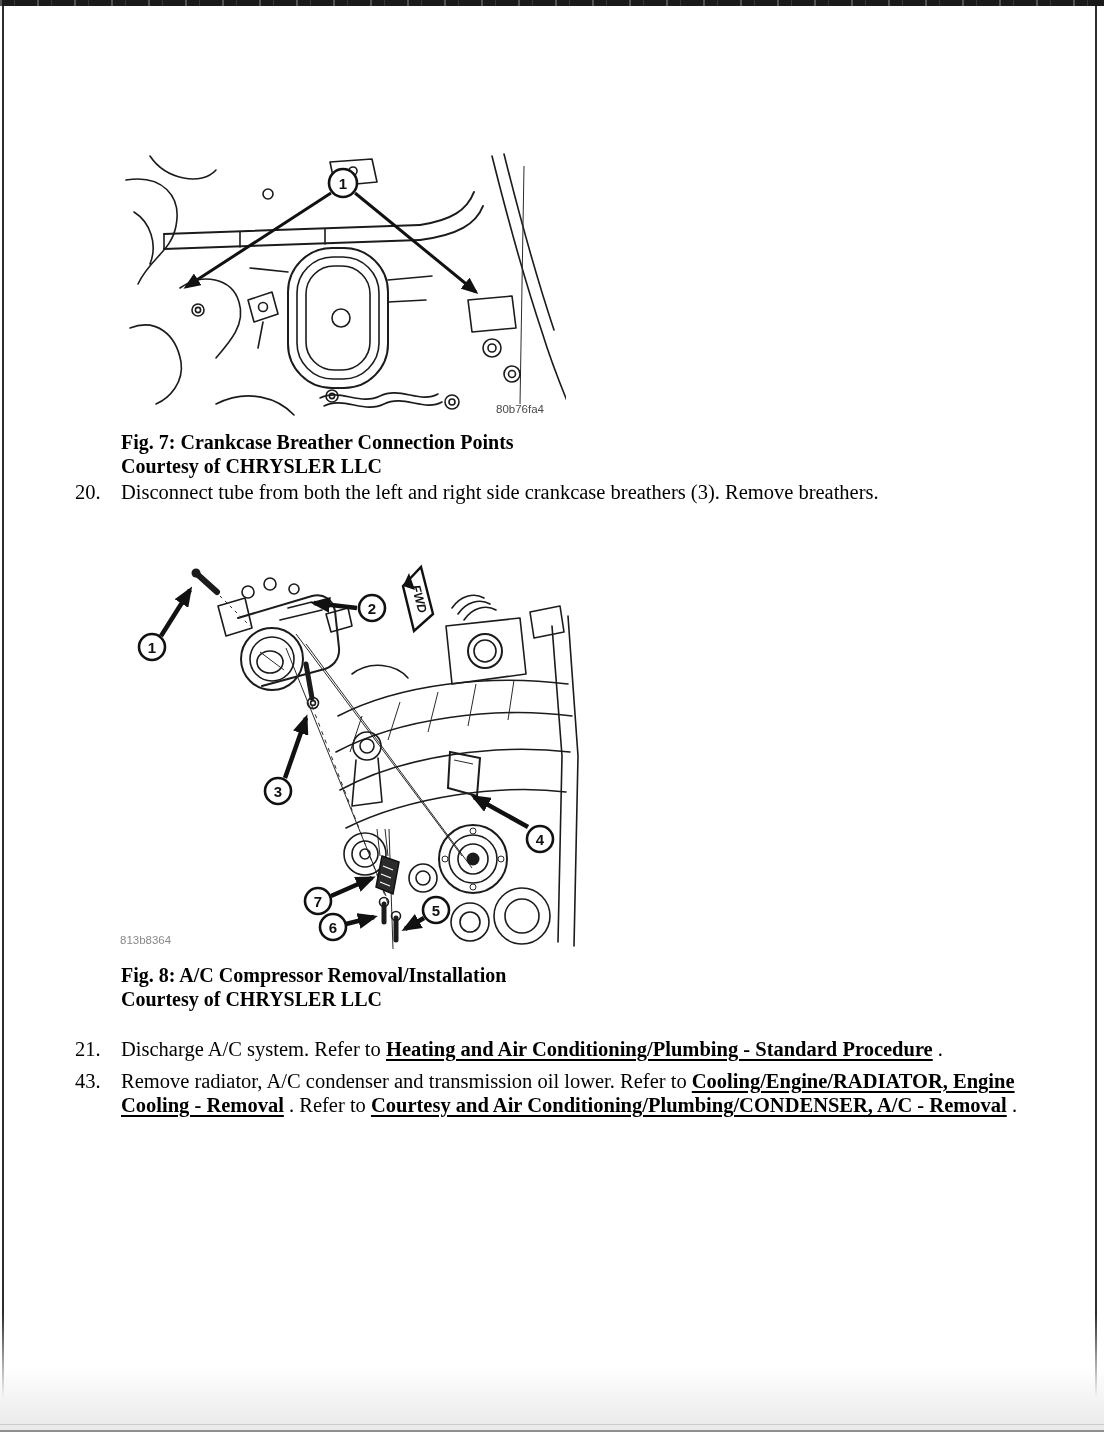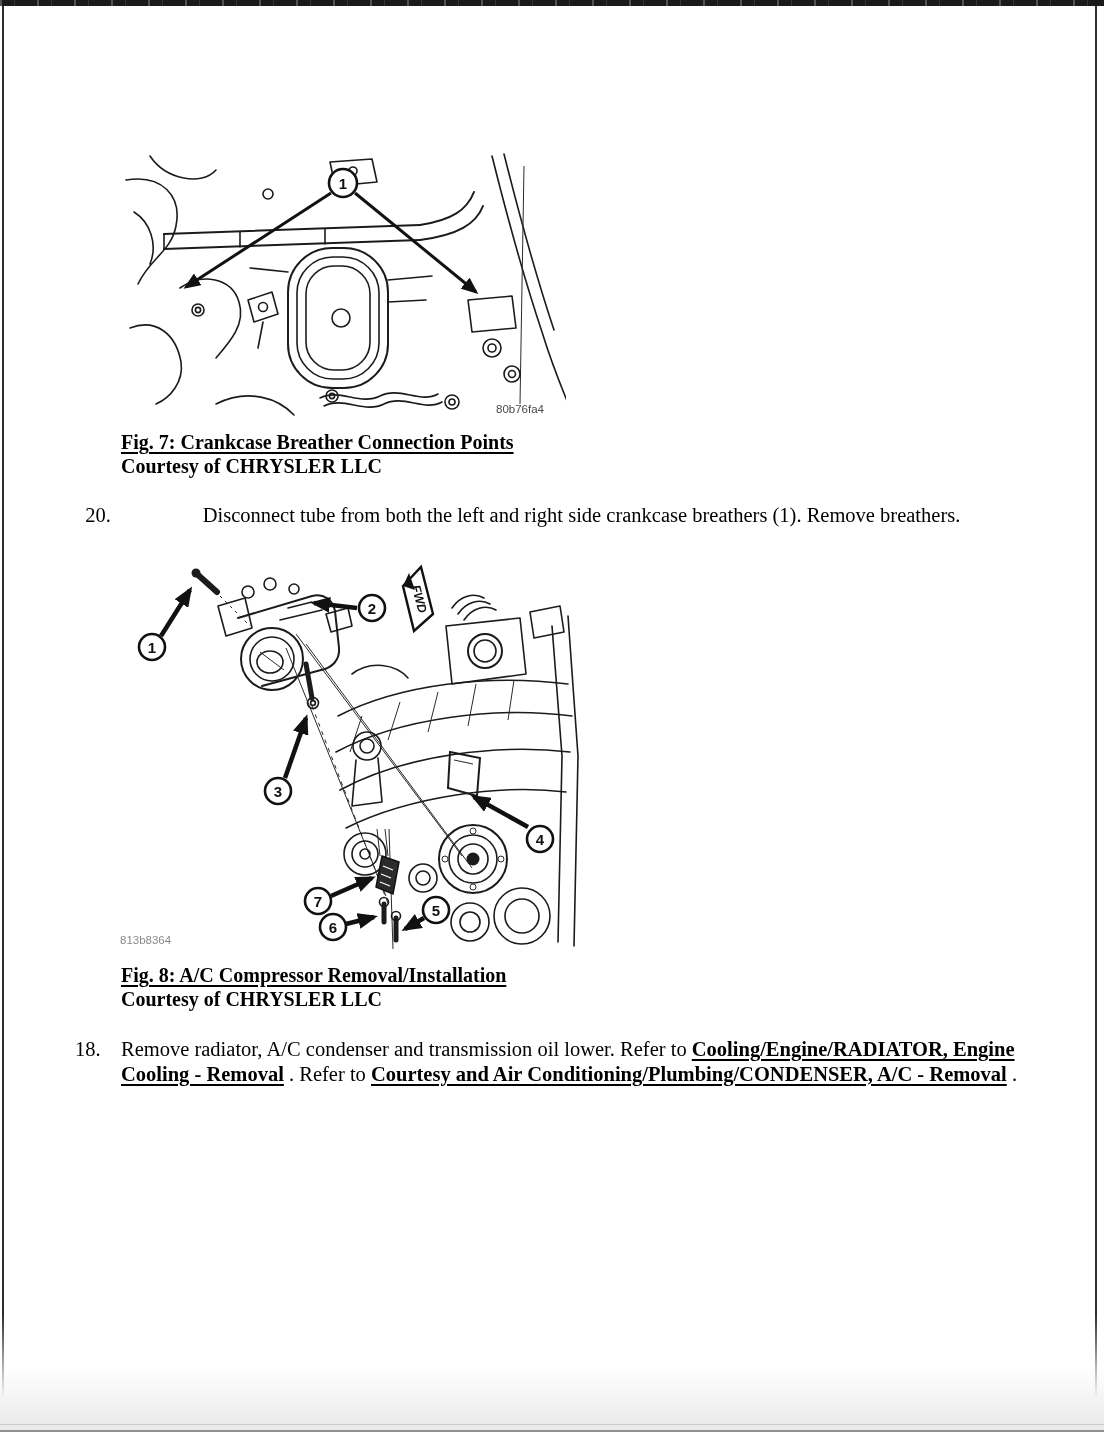--- a/index.html
+++ b/index.html
@@ -22,29 +22,29 @@
     background:#eaeaea;border-top:1px solid #cccccc;box-sizing:border-box;
     border-bottom:2px solid #8f8f8f;}
 
   .figure{position:absolute;}
   #fig7{left:120px;top:152px;}
   #fig8{left:100px;top:556px;}
 
   .fig-caption{position:absolute;left:121px;font-weight:bold;font-size:20px;line-height:24px;}
   #fig7-caption{top:430px;}
   #fig8-caption{top:963px;}
-  .fig-caption .title{text-decoration:underline;text-decoration-thickness:2px;text-underline-offset:3px;text-align:center;}
+  .fig-caption .title{text-decoration-thickness:2px;text-underline-offset:3px;text-align:center;}
 
   .step{display:flex;font-size:20.5px;line-height:24.5px;margin:0 0 7px 0;}
   .step-num{flex:0 0 46px;}
   .step-body{flex:1;}
   .ref-link{font-weight:bold;text-decoration:underline;text-decoration-thickness:2px;
             text-underline-offset:2.5px;cursor:pointer;}
 
-  #step20-block{position:absolute;left:75px;top:503px;width:967px;text-align:center;}
+  #step20-block{position:absolute;left:75px;top:480px;width:967px;}
   #steps-block{position:absolute;left:75px;top:1037px;width:967px;}
 
   svg .ln{stroke:#1b1b1b;fill:none;stroke-width:1.6;stroke-linecap:round;stroke-linejoin:round;}
   svg .ln2{stroke:#1b1b1b;fill:none;stroke-width:2;stroke-linecap:round;}
   svg .thin{stroke:#2a2a2a;fill:none;stroke-width:1;}
   svg .co-circle{fill:#fff;stroke:#111;stroke-width:2.6;}
   svg .co-num{font-family:"Liberation Sans",sans-serif;font-size:15px;font-weight:bold;fill:#111;text-anchor:middle;}
   svg .fig-code{font-family:"Liberation Sans",sans-serif;font-size:11.5px;}
   svg .arrow-shaft{stroke:#111;stroke-width:3;}
   svg .arrow-shaft-b{stroke:#111;stroke-width:4.5;}
@@ -120,21 +120,21 @@
 </svg>
 
 <div id="fig7-caption" class="fig-caption">
   <div class="title">Fig. 7: Crankcase Breather Connection Points</div>
   <div class="credit">Courtesy of CHRYSLER LLC</div>
 </div>
 
 <div id="step20-block">
   <div class="step">
     <span class="step-num">20.</span>
-    <span class="step-body"><span class="plain-text">Disconnect tube from both the left and right side crankcase breathers (1). Remove breathers.</span></span>
+    <span class="step-body"><span class="plain-text">Disconnect tube from both the left and right side crankcase breathers (3). Remove breathers.</span></span>
   </div>
 </div>
 
 <svg id="fig8" class="figure" width="480" height="394" viewBox="0 0 480 394">
   <g>
 
     <path class="ln2" d="M138,62 L212,40 C224,37 233,44 235,55 L239,92 C240,104 232,112 221,114 L162,130"></path>
     <circle class="ln2" cx="172" cy="103" r="31"></circle>
     <circle class="ln" cx="172" cy="103" r="22"></circle>
     <ellipse class="ln" cx="170" cy="106" rx="13" ry="11"></ellipse>
@@ -254,19 +254,23 @@
   <text class="fig-code" x="20" y="388" fill="#8a8a8a">813b8364</text>
 </svg>
 
 <div id="fig8-caption" class="fig-caption">
   <div class="title">Fig. 8: A/C Compressor Removal/Installation</div>
   <div class="credit">Courtesy of CHRYSLER LLC</div>
 </div>
 
 <div id="steps-block">
   <div class="step">
-    <span class="step-num">18.</span>
+    <span class="step-num">21.</span>
+    <span class="step-body"><span class="plain-text">Discharge A/C system. Refer to </span><span class="ref-link">Heating and Air Conditioning/Plumbing - Standard Procedure</span><span class="plain-text"> .</span></span>
+  </div>
+  <div class="step">
+    <span class="step-num">43.</span>
     <span class="step-body"><span class="plain-text">Remove radiator, A/C condenser and transmission oil lower. Refer to </span><span class="ref-link">Cooling/Engine/RADIATOR, Engine Cooling - Removal</span><span class="plain-text"> . Refer to </span><span class="ref-link">Courtesy and Air Conditioning/Plumbing/CONDENSER, A/C - Removal</span><span class="plain-text"> .</span></span>
   </div>
 </div>
 
 <div class="bottom-fade"></div>
 <div class="bottom-bar"></div>
 
 </body></html>

